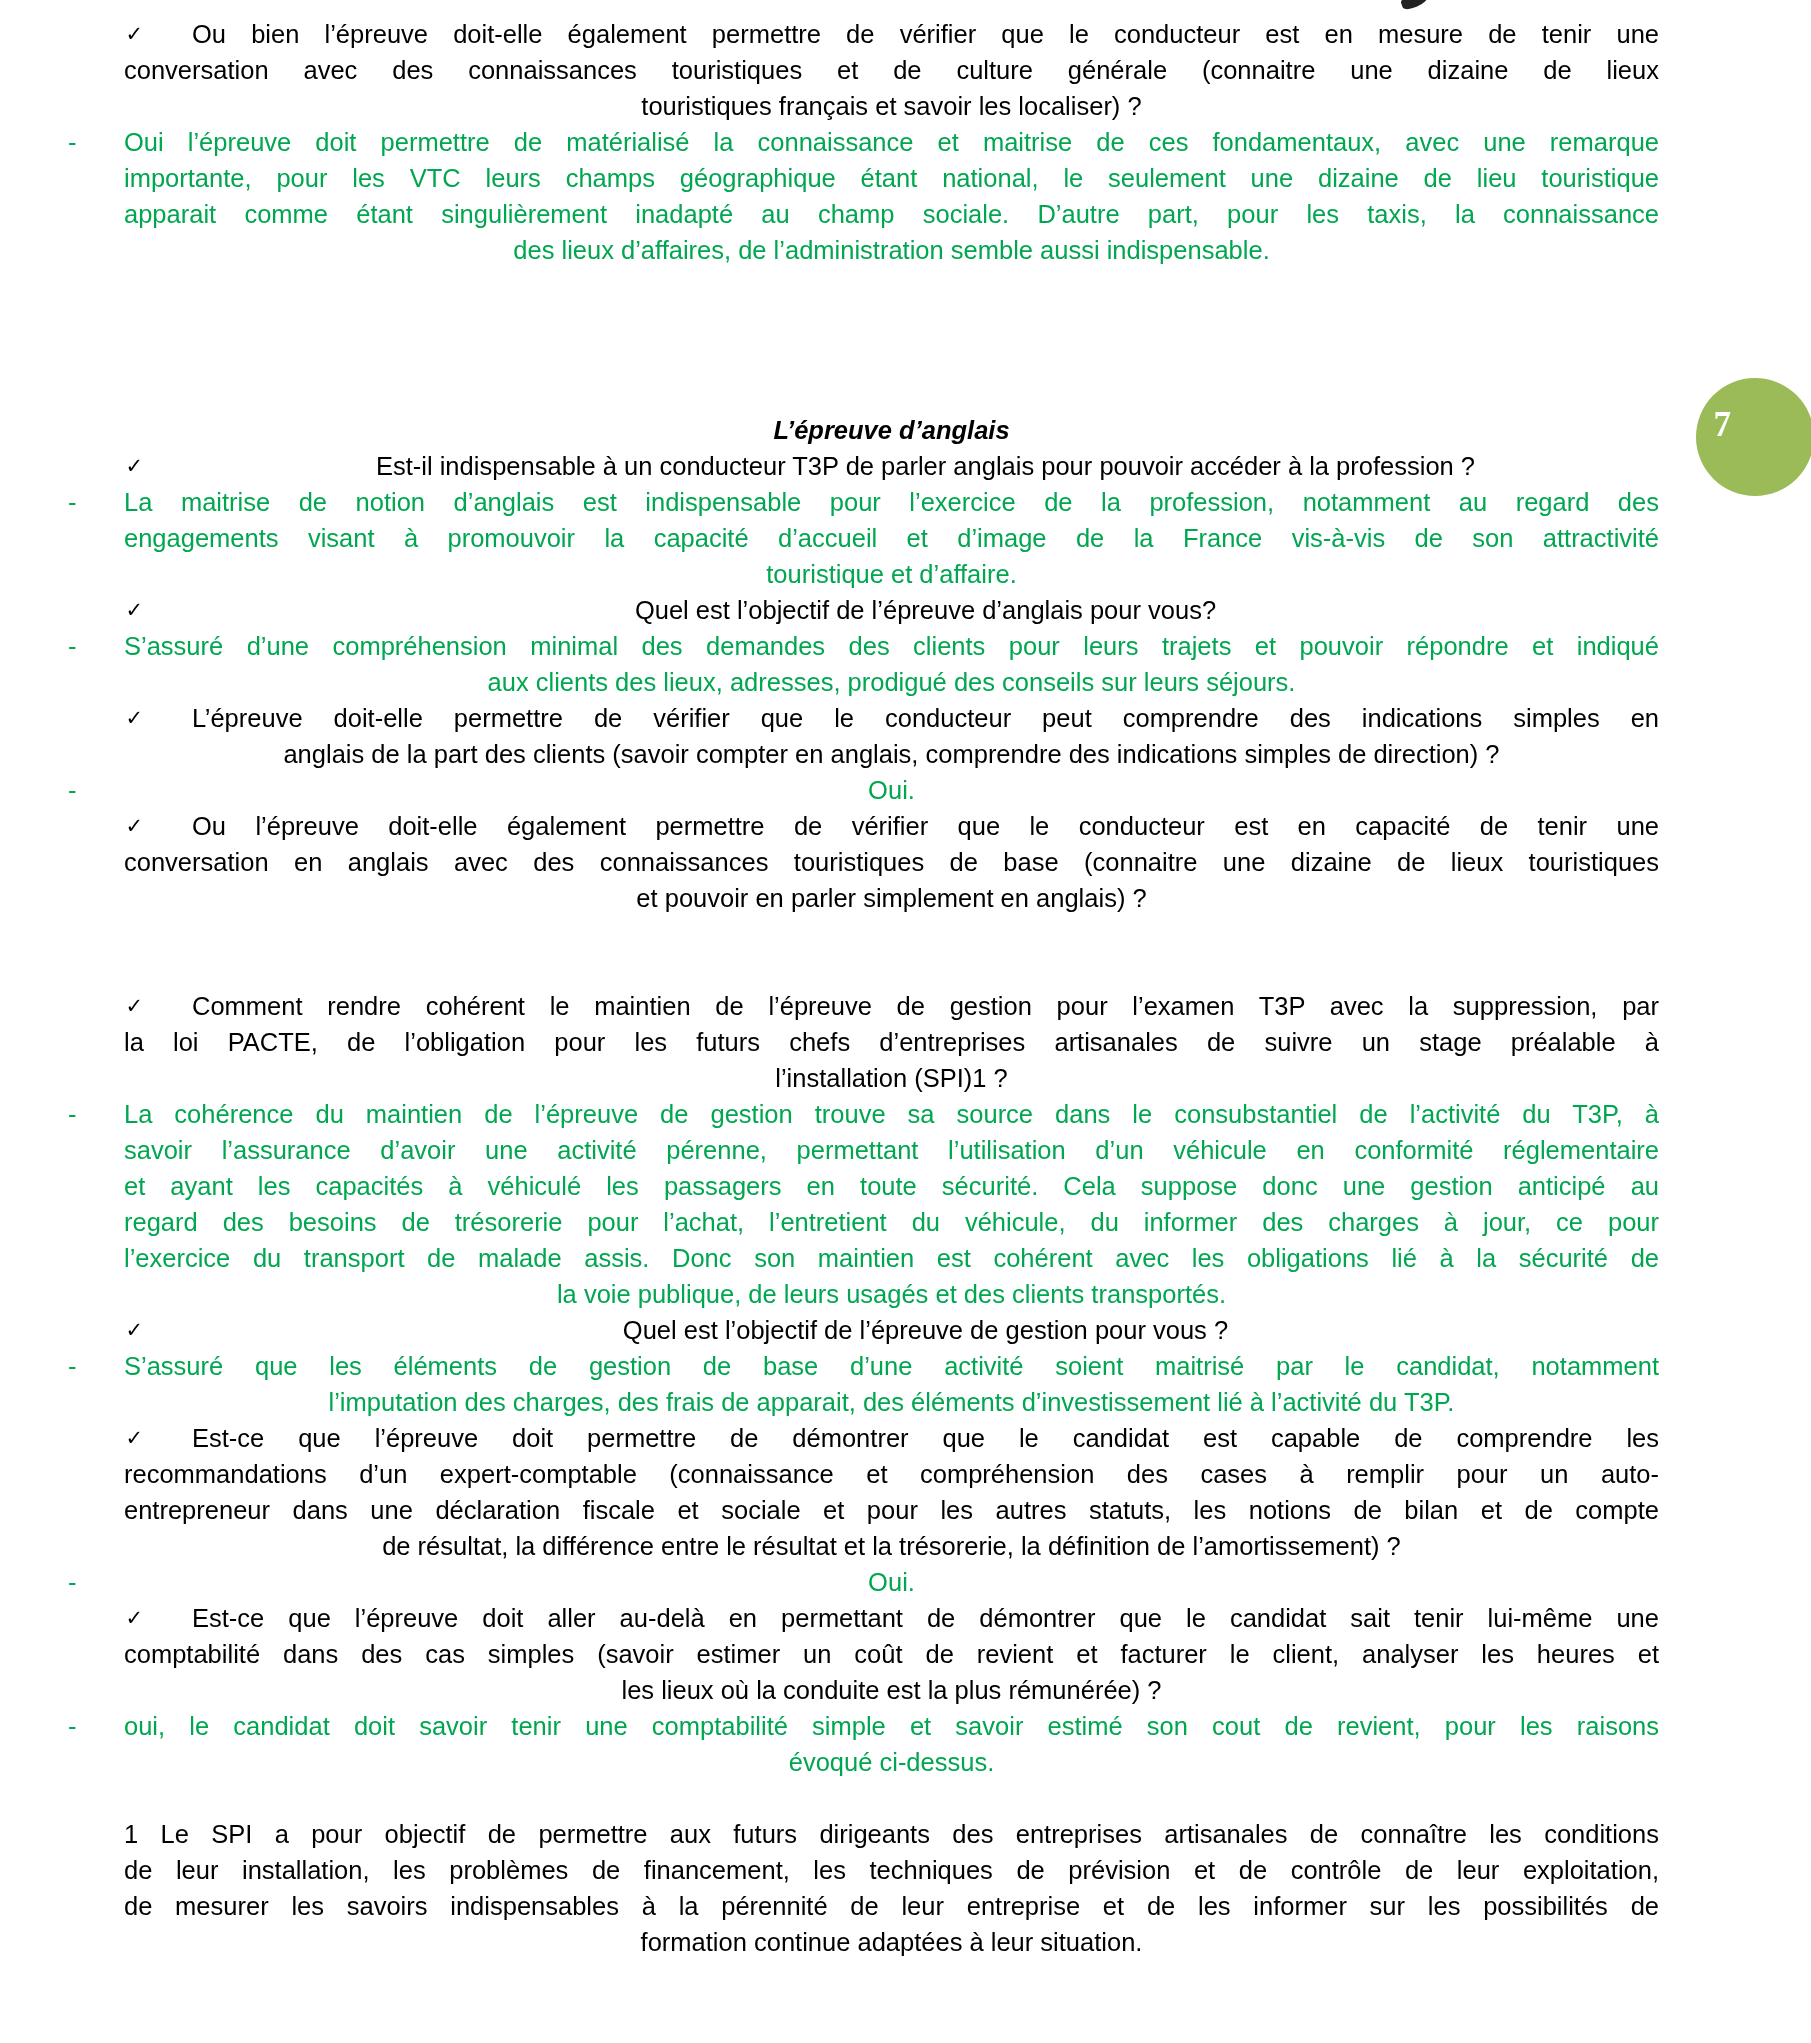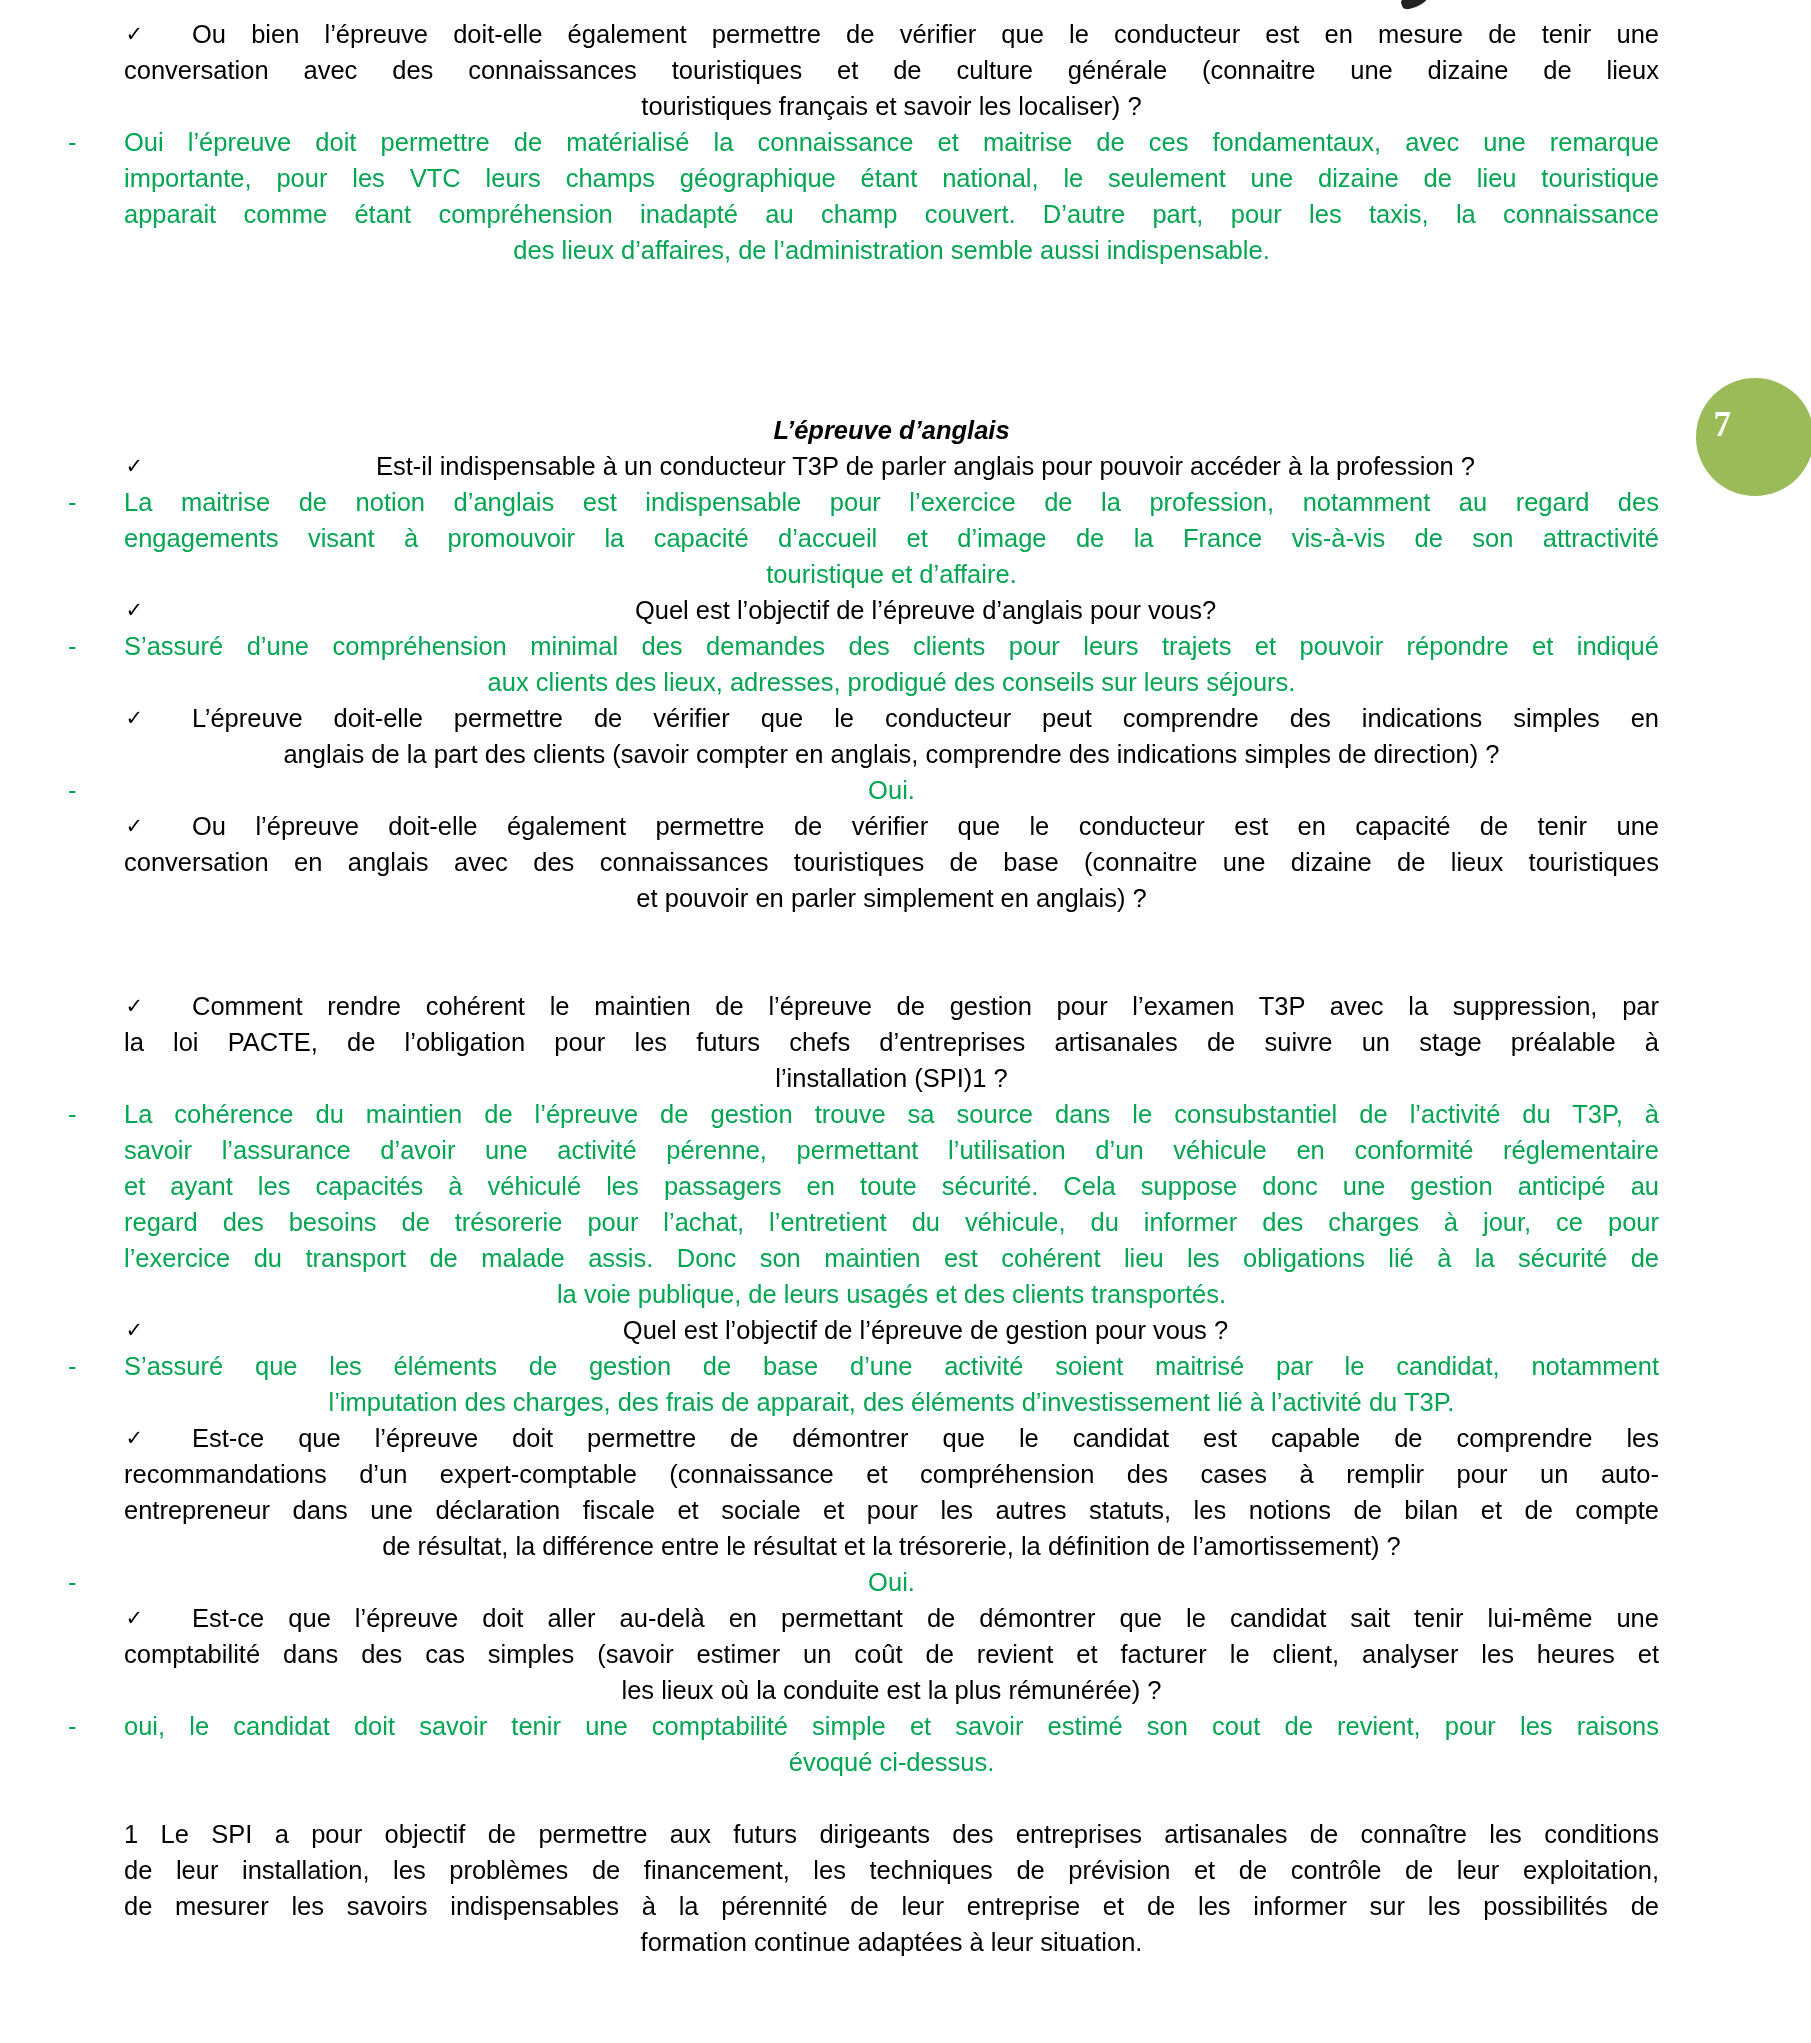--- a/index.html
+++ b/index.html
@@ -28,21 +28,21 @@
   <div class="blot"></div>
   <div class="doc" id="doc">
       <div>
         <div class="line j q indent"><span class="check">✓</span><span>Ou bien l’épreuve doit-elle également permettre de vérifier que le conducteur est en mesure de tenir une</span></div>
         <div class="line j q"><span>conversation avec des connaissances touristiques et de culture générale (connaitre une dizaine de lieux</span></div>
         <div class="line l q"><span>touristiques français et savoir les localiser) ?</span></div>
       </div>
       <div>
         <div class="line j a"><span class="dash">-</span><span>Oui l’épreuve doit permettre de matérialisé la connaissance et maitrise de ces fondamentaux, avec une remarque</span></div>
         <div class="line j a"><span>importante, pour les VTC leurs champs géographique étant national, le seulement une dizaine de lieu touristique</span></div>
-        <div class="line j a"><span>apparait comme étant compréhension inadapté au champ couvert. D’autre part, pour les taxis, la connaissance</span></div>
+        <div class="line j a"><span>apparait comme étant singulièrement inadapté au champ sociale. D’autre part, pour les taxis, la connaissance</span></div>
         <div class="line l a"><span>des lieux d’affaires, de l’administration semble aussi indispensable.</span></div>
       </div>
       <div class="blank"></div>
       <div class="blank"></div>
       <div class="blank"></div>
       <div class="blank"></div>
       <div class="line l heading q">L’épreuve d’anglais</div>
       <div>
         <div class="line l q indent"><span class="check">✓</span><span>Est-il indispensable à un conducteur T3P de parler anglais pour pouvoir accéder à la profession ?</span></div>
       </div>
@@ -75,21 +75,21 @@
       <div>
         <div class="line j q indent"><span class="check">✓</span><span>Comment rendre cohérent le maintien de l’épreuve de gestion pour l’examen T3P avec la suppression, par</span></div>
         <div class="line j q"><span>la loi PACTE, de l’obligation pour les futurs chefs d’entreprises artisanales de suivre un stage préalable à</span></div>
         <div class="line l q"><span>l’installation (SPI)1 ?</span></div>
       </div>
       <div>
         <div class="line j a"><span class="dash">-</span><span>La cohérence du maintien de l’épreuve de gestion trouve sa source dans le consubstantiel de l’activité du T3P, à</span></div>
         <div class="line j a"><span>savoir l’assurance d’avoir une activité pérenne, permettant l’utilisation d’un véhicule en conformité réglementaire</span></div>
         <div class="line j a"><span>et ayant les capacités à véhiculé les passagers en toute sécurité. Cela suppose donc une gestion anticipé au</span></div>
         <div class="line j a"><span>regard des besoins de trésorerie pour l’achat, l’entretient du véhicule, du informer des charges à jour, ce pour</span></div>
-        <div class="line j a"><span>l’exercice du transport de malade assis. Donc son maintien est cohérent lieu les obligations lié à la sécurité de</span></div>
+        <div class="line j a"><span>l’exercice du transport de malade assis. Donc son maintien est cohérent avec les obligations lié à la sécurité de</span></div>
         <div class="line l a"><span>la voie publique, de leurs usagés et des clients transportés.</span></div>
       </div>
       <div>
         <div class="line l q indent"><span class="check">✓</span><span>Quel est l’objectif de l’épreuve de gestion pour vous ?</span></div>
       </div>
       <div>
         <div class="line j a"><span class="dash">-</span><span>S’assuré que les éléments de gestion de base d’une activité soient maitrisé par le candidat, notamment</span></div>
         <div class="line l a"><span>l’imputation des charges, des frais de apparait, des éléments d’investissement lié à l’activité du T3P.</span></div>
       </div>
       <div>

